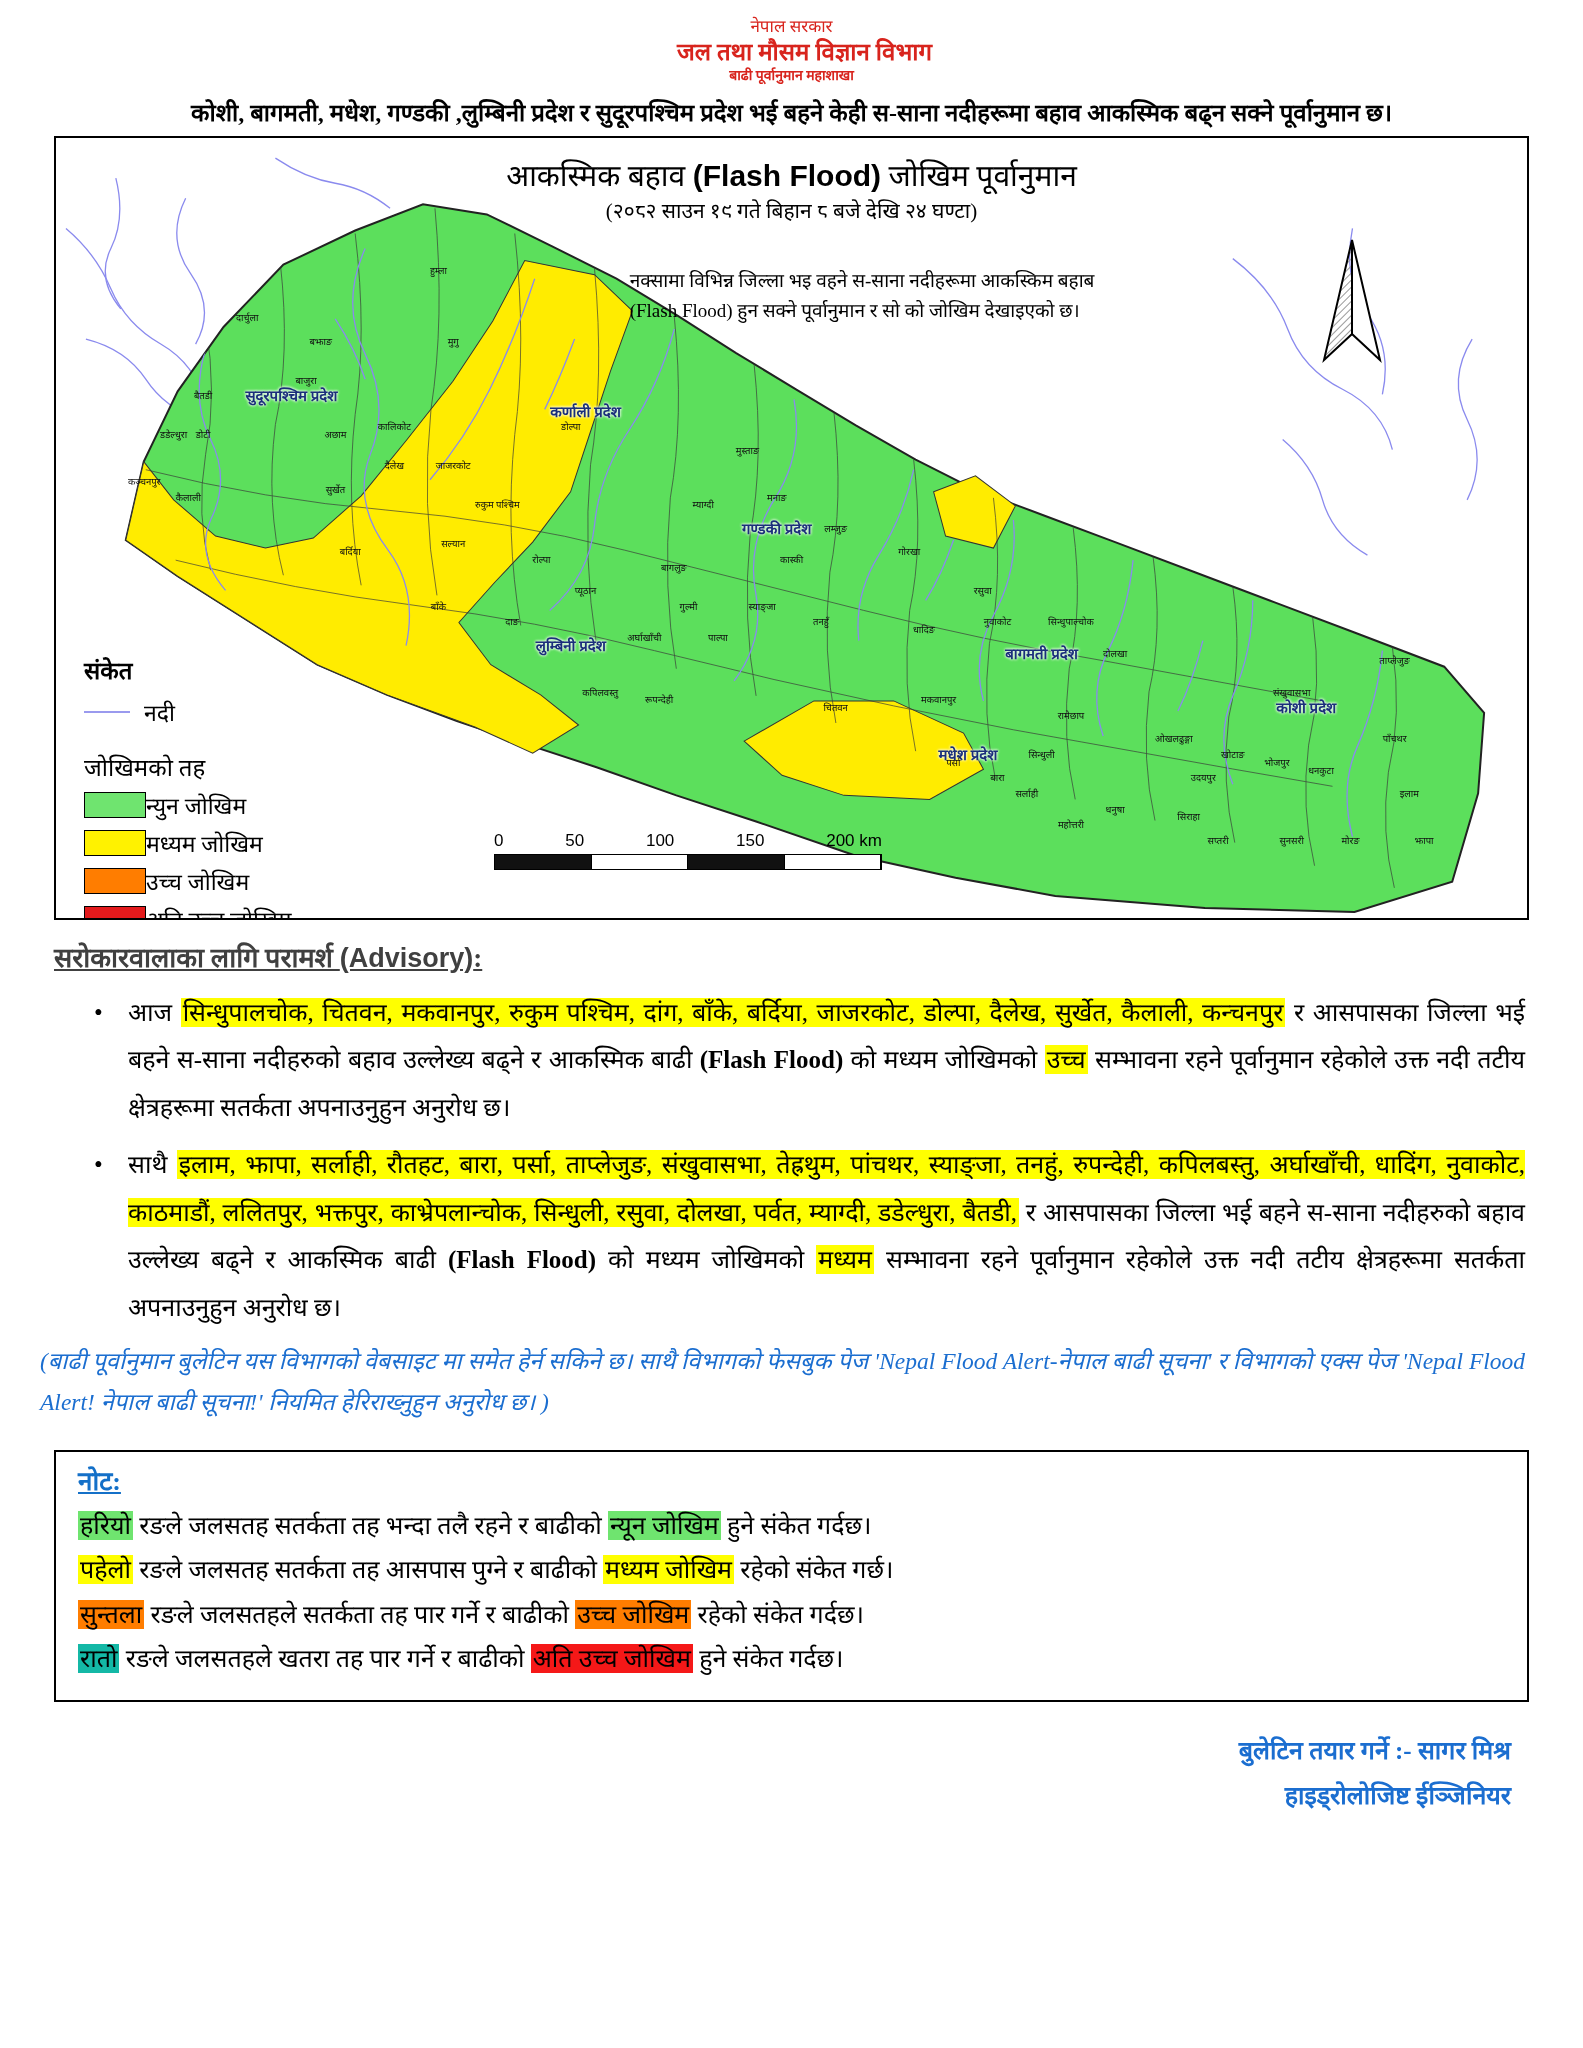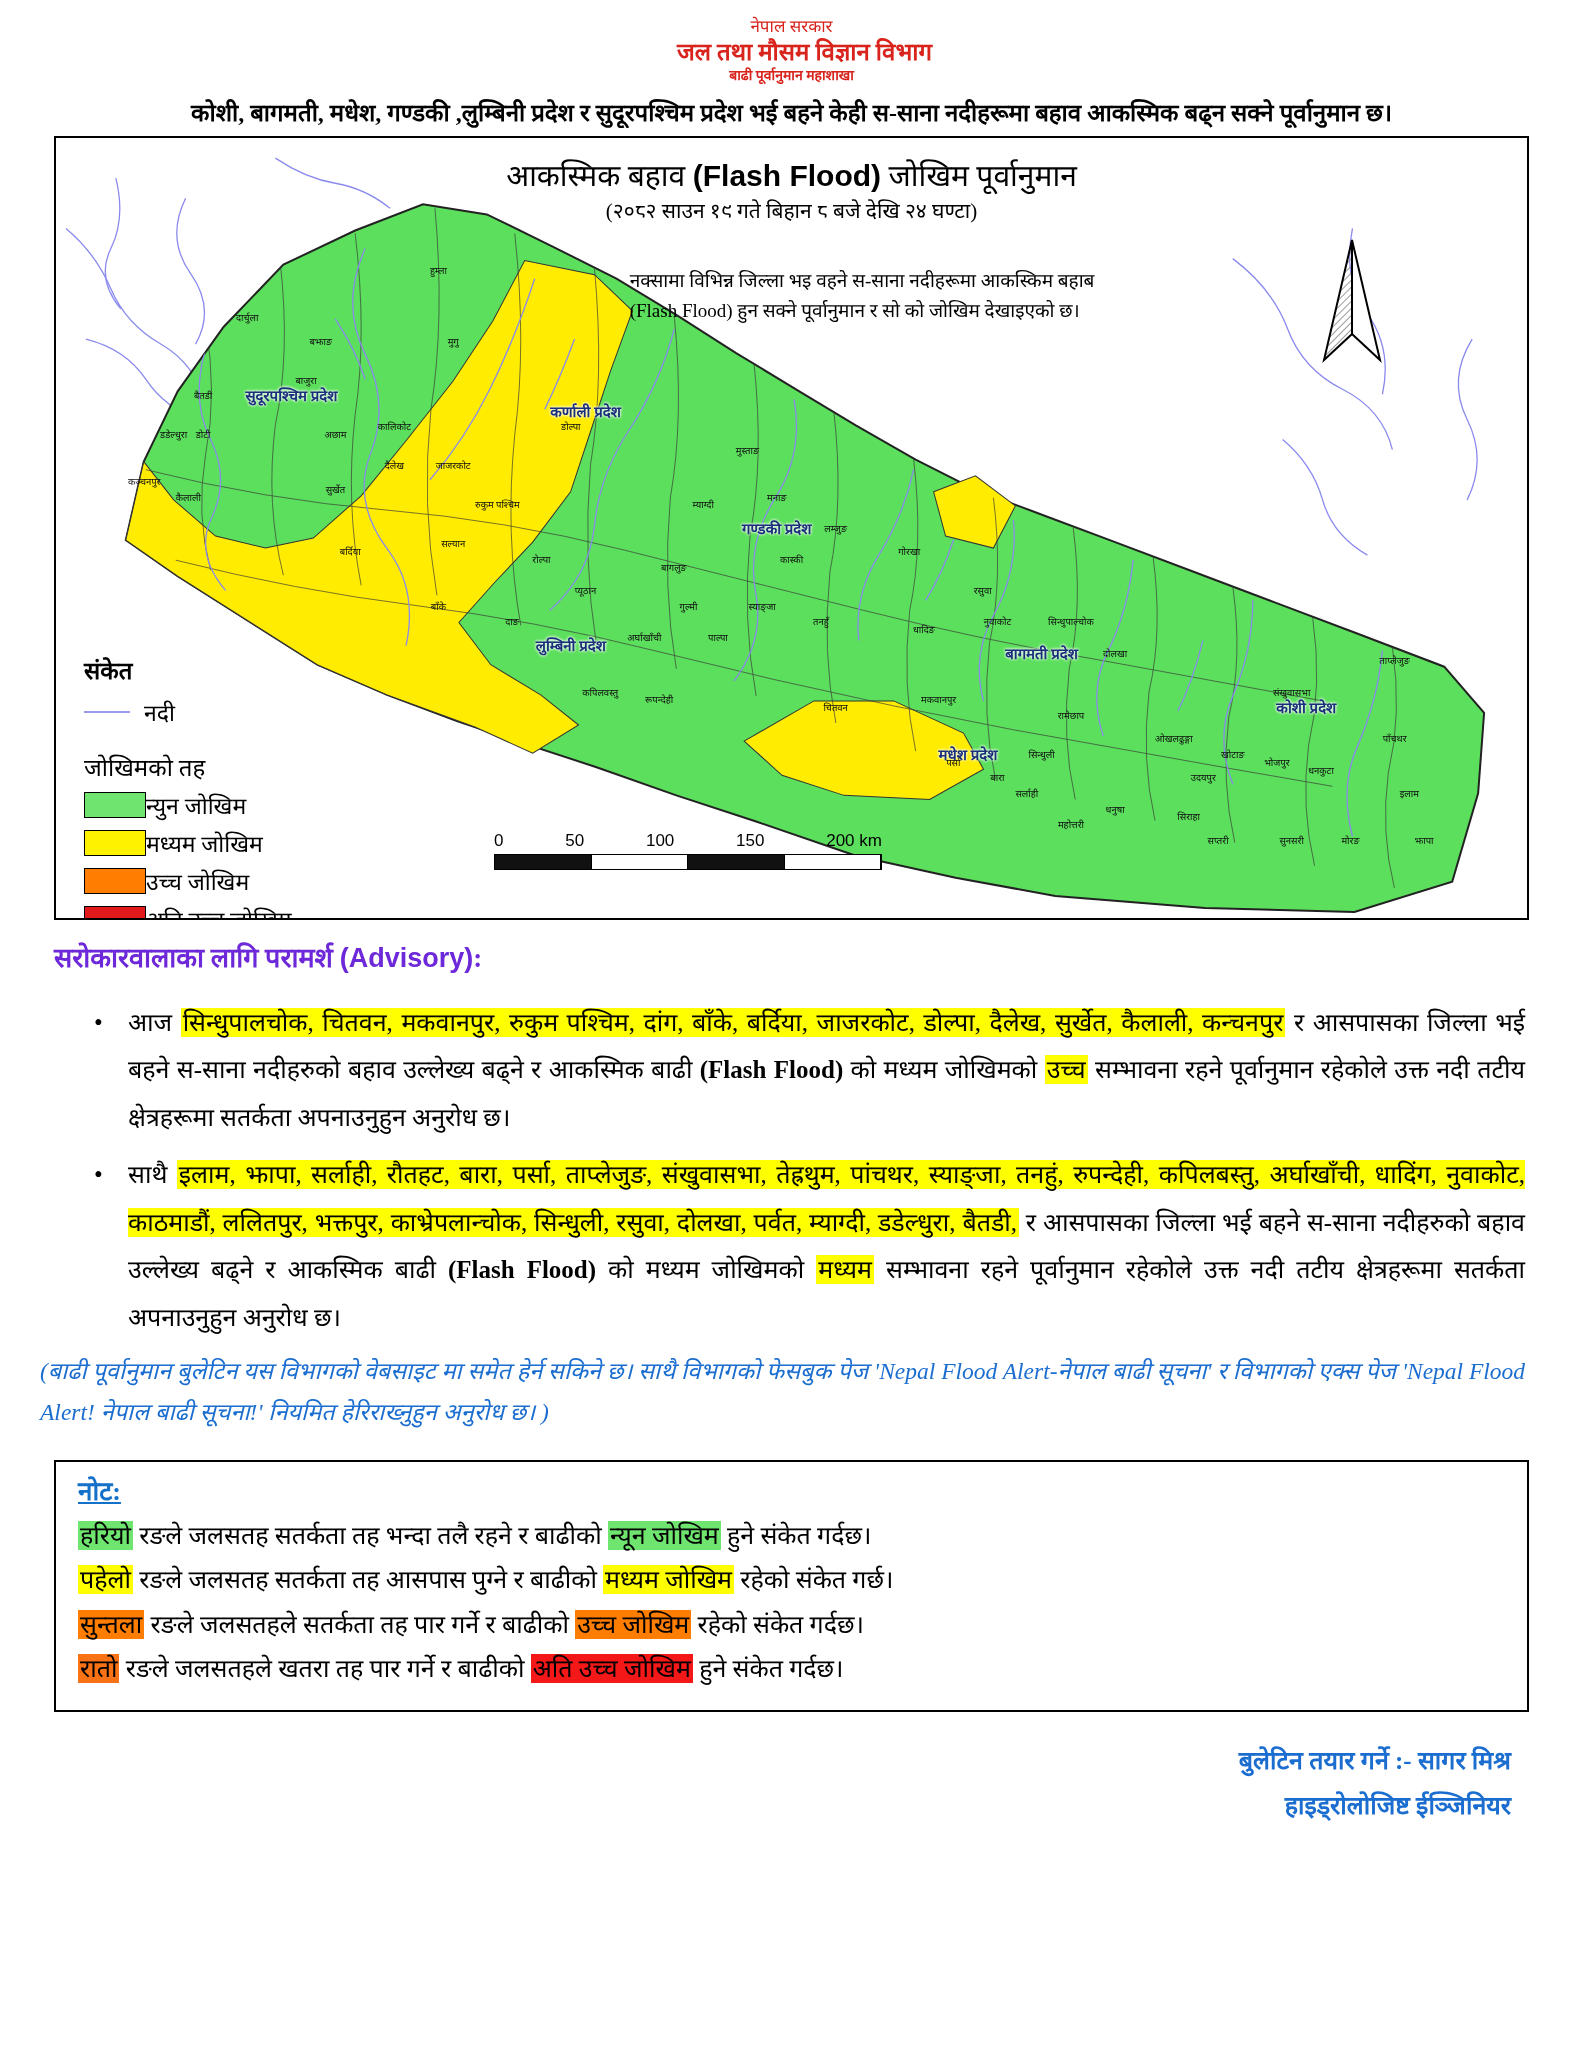--- a/index.html
+++ b/index.html
@@ -34,21 +34,21 @@
   .scalebar .bar{display:flex;height:14px;border:1.5px solid #000;}
   .scalebar .bar div{flex:1;}
   .scalebar .bar div:nth-child(odd){background:#111;}
   .scalebar .bar div:nth-child(even){background:#fff;border-left:1.5px solid #000;border-right:1.5px solid #000;}
   
   .province-layer,.district-layer{position:absolute;left:0;top:0;width:100%;height:100%;pointer-events:none;}
   .province-label{position:absolute;transform:translate(-50%,-50%);font-size:15px;font-weight:bold;color:#1a2f7a;white-space:nowrap;text-shadow:0 0 3px #fff,0 0 3px #fff;}
   .district-label{position:absolute;transform:translate(-50%,-50%);font-size:9.5px;color:#101010;white-space:nowrap;}
   
   .advisory{margin:18px 54px 0;}
-  .advisory-title{font-size:27px;font-weight:bold;color:#6d28d9;margin-bottom:24px;}
+  .advisory-title{font-size:27px;font-weight:bold;color:#404040;text-decoration:underline;margin-bottom:14px;}
   .advisory-title b{font-family:"Liberation Sans","DejaVu Sans",sans-serif;}
   .bullet-row{display:flex;margin:0 0 10px 40px;}
   .bullet-dot{width:34px;font-size:25px;line-height:1.9;flex:0 0 34px;}
   .bullet-dot::before{content:"\2022";}
   .bullet-text{flex:1;font-size:25px;line-height:1.9;text-align:justify;margin-right:4px;}
   .web-note{margin:6px 0 0 -14px;font-size:23.5px;font-style:italic;color:#1b6ed0;line-height:1.75;}
   
   .note-box{margin:26px 54px 0;border:2px solid #000;padding:10px 22px 18px;}
   .note-title{font-size:26px;font-weight:bold;color:#1470c8;text-decoration:underline;margin-bottom:6px;}
   .note-line{font-size:25px;line-height:1.78;}
@@ -301,19 +301,19 @@
   </div>
 
   <div class="web-note">(बाढी पूर्वानुमान बुलेटिन यस विभागको वेबसाइट मा समेत हेर्न सकिने छ।  साथै विभागको फेसबुक पेज 'Nepal Flood Alert-नेपाल बाढी सूचना' र विभागको एक्स पेज 'Nepal Flood Alert! नेपाल बाढी सूचना!' नियमित हेरिराख्नुहुन अनुरोध छ। )</div>
 </div>
 
 <div class="note-box">
   <div class="note-title">नोट:</div>
   <div class="note-line"><span class="hl" style="background: rgb(111, 228, 111);">हरियो</span><span> रङले जलसतह सतर्कता तह भन्दा तलै रहने र बाढीको </span><span class="hl" style="background: rgb(111, 228, 111);">न्यून जोखिम</span><span> हुने संकेत गर्दछ।</span></div>
   <div class="note-line"><span class="hl" style="background: rgb(255, 255, 0);">पहेलो</span><span> रङले जलसतह सतर्कता तह आसपास पुग्ने र बाढीको </span><span class="hl" style="background: rgb(255, 255, 0);">मध्यम जोखिम</span><span>  रहेको संकेत गर्छ।</span></div>
   <div class="note-line"><span class="hl" style="background: rgb(255, 125, 0);">सुन्तला</span><span> रङले जलसतहले सतर्कता तह पार गर्ने र बाढीको </span><span class="hl" style="background: rgb(255, 125, 0);">उच्च जोखिम</span><span> रहेको संकेत गर्दछ।</span></div>
-  <div class="note-line"><span class="hl" style="background: #f97316;">रातो</span><span> रङले जलसतहले खतरा तह पार गर्ने र बाढीको </span><span class="hl" style="background: rgb(245, 24, 24);">अति उच्च जोखिम</span><span> हुने संकेत गर्दछ।</span></div>
+  <div class="note-line"><span class="hl" style="background: #14b8a6;">रातो</span><span> रङले जलसतहले खतरा तह पार गर्ने र बाढीको </span><span class="hl" style="background: rgb(245, 24, 24);">अति उच्च जोखिम</span><span> हुने संकेत गर्दछ।</span></div>
 </div>
 
 <div class="signature">
   <div>बुलेटिन तयार गर्ने :- सागर मिश्र</div>
   <div>हाइड्रोलोजिष्ट ईञ्जिनियर</div>
 </div>
 
 </body></html>

